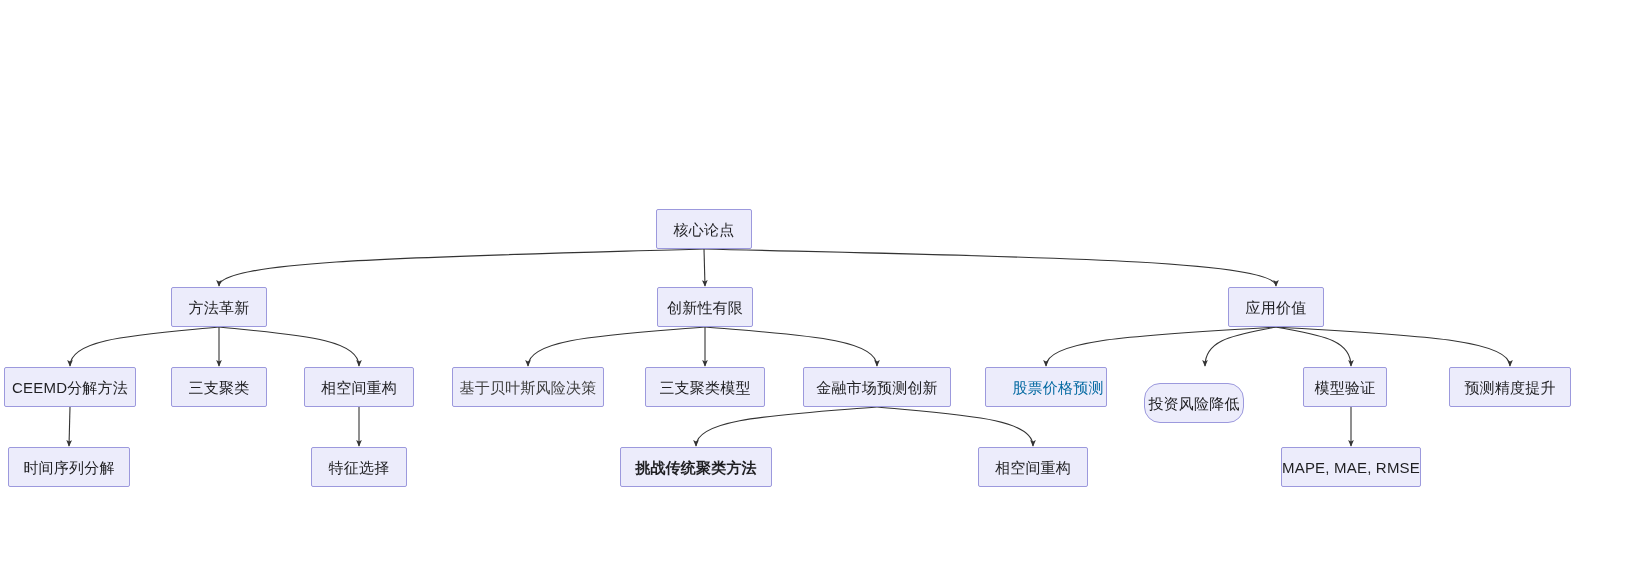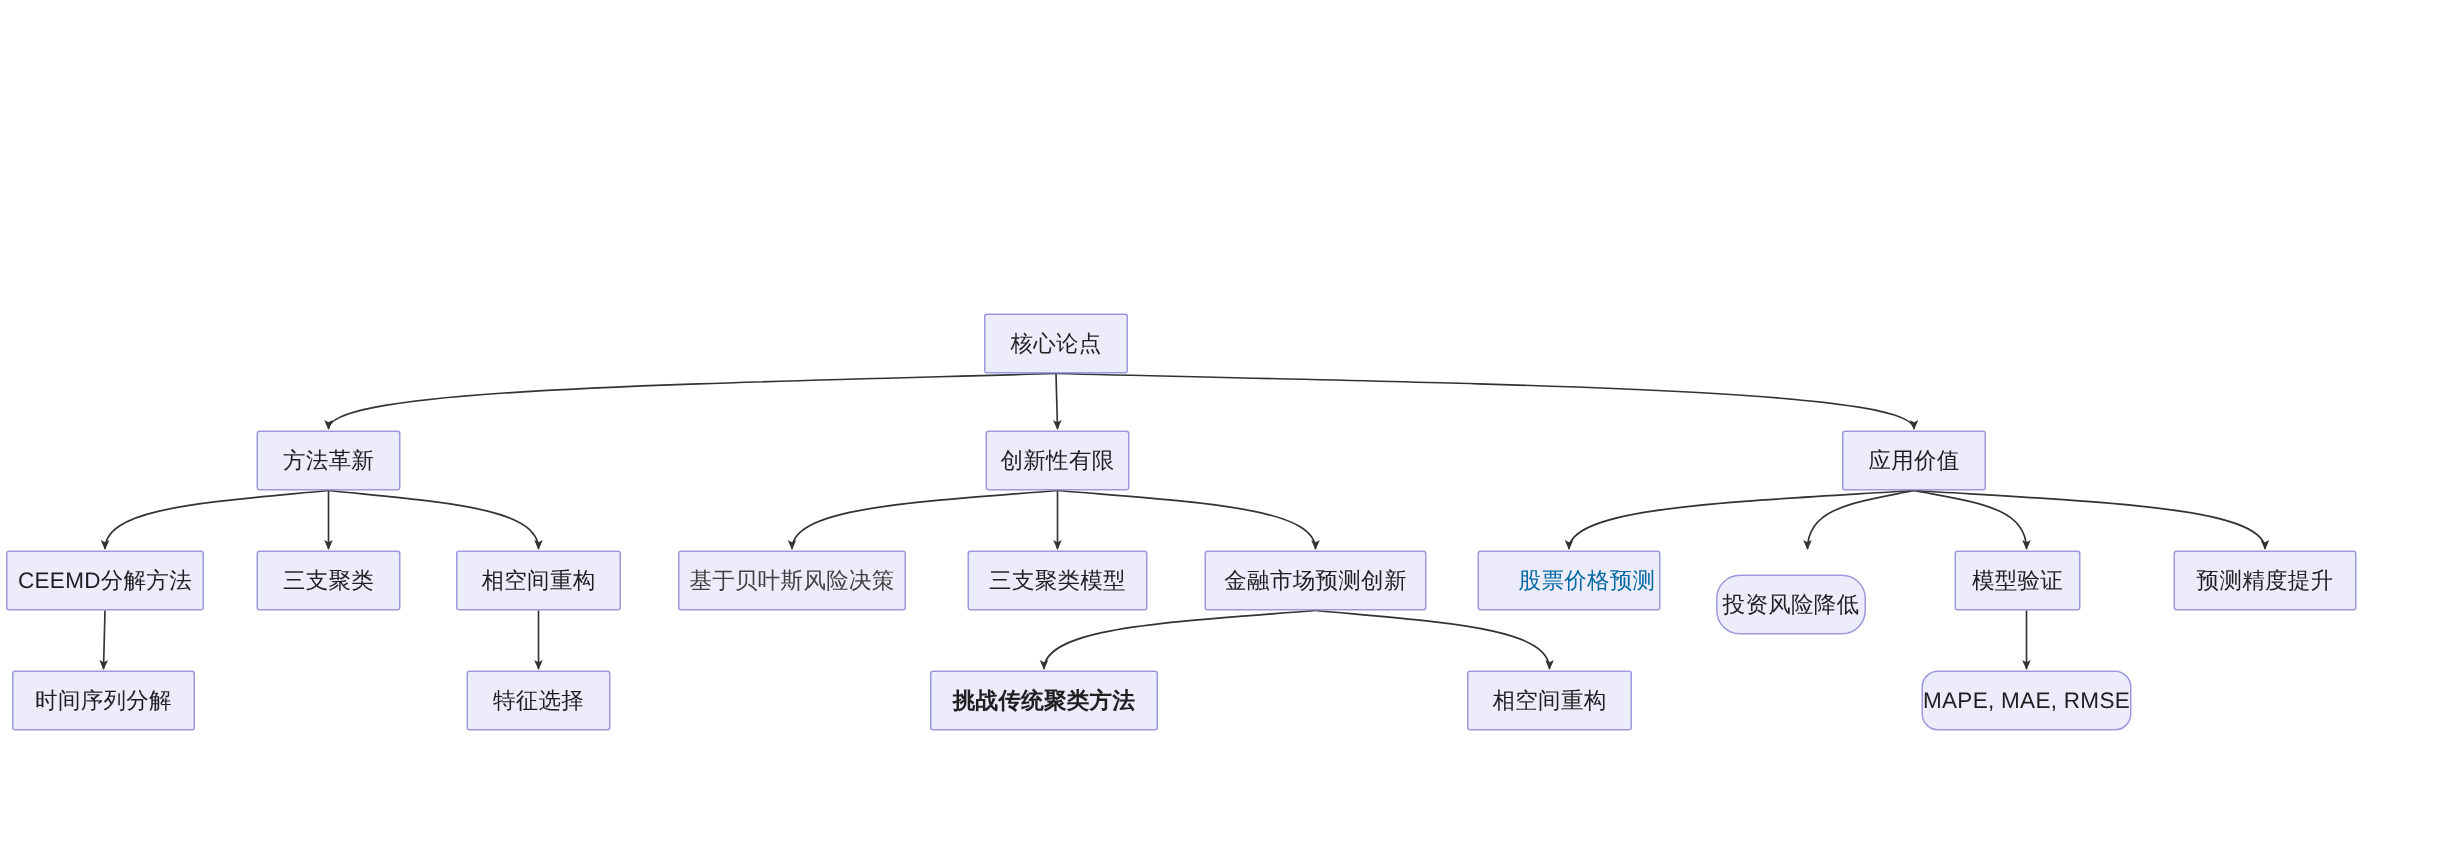--- a/index.html
+++ b/index.html
@@ -126,17 +126,17 @@
       </div>
       <div class="node" style="left: 311px; top: 447px; width: 96px; height: 40px; background: rgb(236, 236, 251); border-color: rgb(156, 153, 221); color: rgb(31, 31, 34);">
         <span class="node-label">特征选择</span>
       </div>
       <div class="node" style="left: 620px; top: 447px; width: 152px; height: 40px; background: rgb(236, 236, 251); border-color: rgb(156, 153, 221); color: rgb(31, 31, 34); font-weight: bold;">
         <span class="node-label">挑战传统聚类方法</span>
       </div>
       <div class="node" style="left: 978px; top: 447px; width: 110px; height: 40px; background: rgb(236, 236, 251); border-color: rgb(156, 153, 221); color: rgb(31, 31, 34);">
         <span class="node-label">相空间重构</span>
       </div>
-      <div class="node" style="left: 1281px; top: 447px; width: 140px; height: 40px; background: rgb(236, 236, 251); border-color: rgb(156, 153, 221); color: rgb(31, 31, 34); border-radius: 11px;">
+      <div class="node" style="left: 1281px; top: 447px; width: 140px; height: 40px; background: rgb(236, 236, 251); border-color: rgb(156, 153, 221); color: rgb(31, 31, 34);">
         <span class="node-label">MAPE, MAE, RMSE</span>
       </div>
     </div>
 </div>
 
 </body></html>

